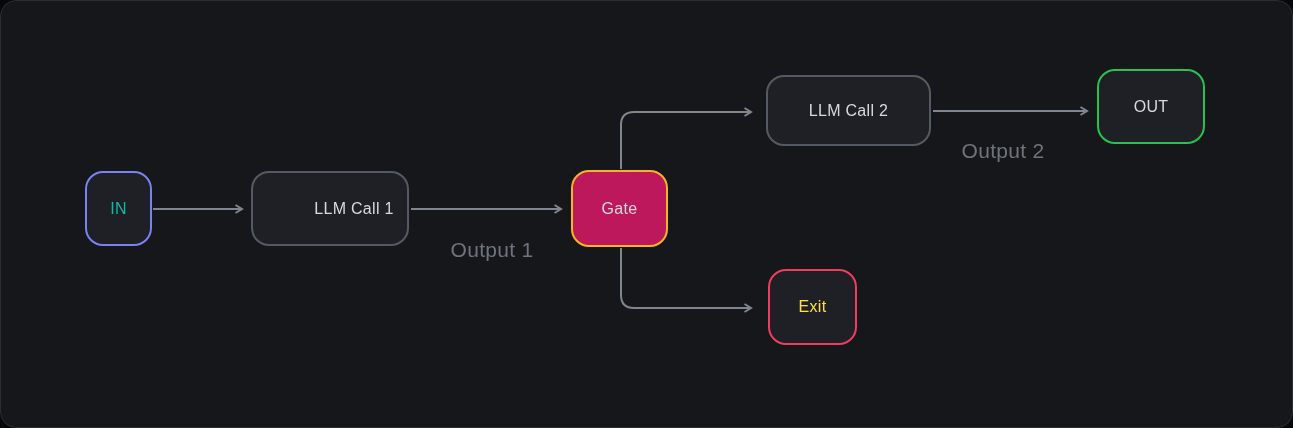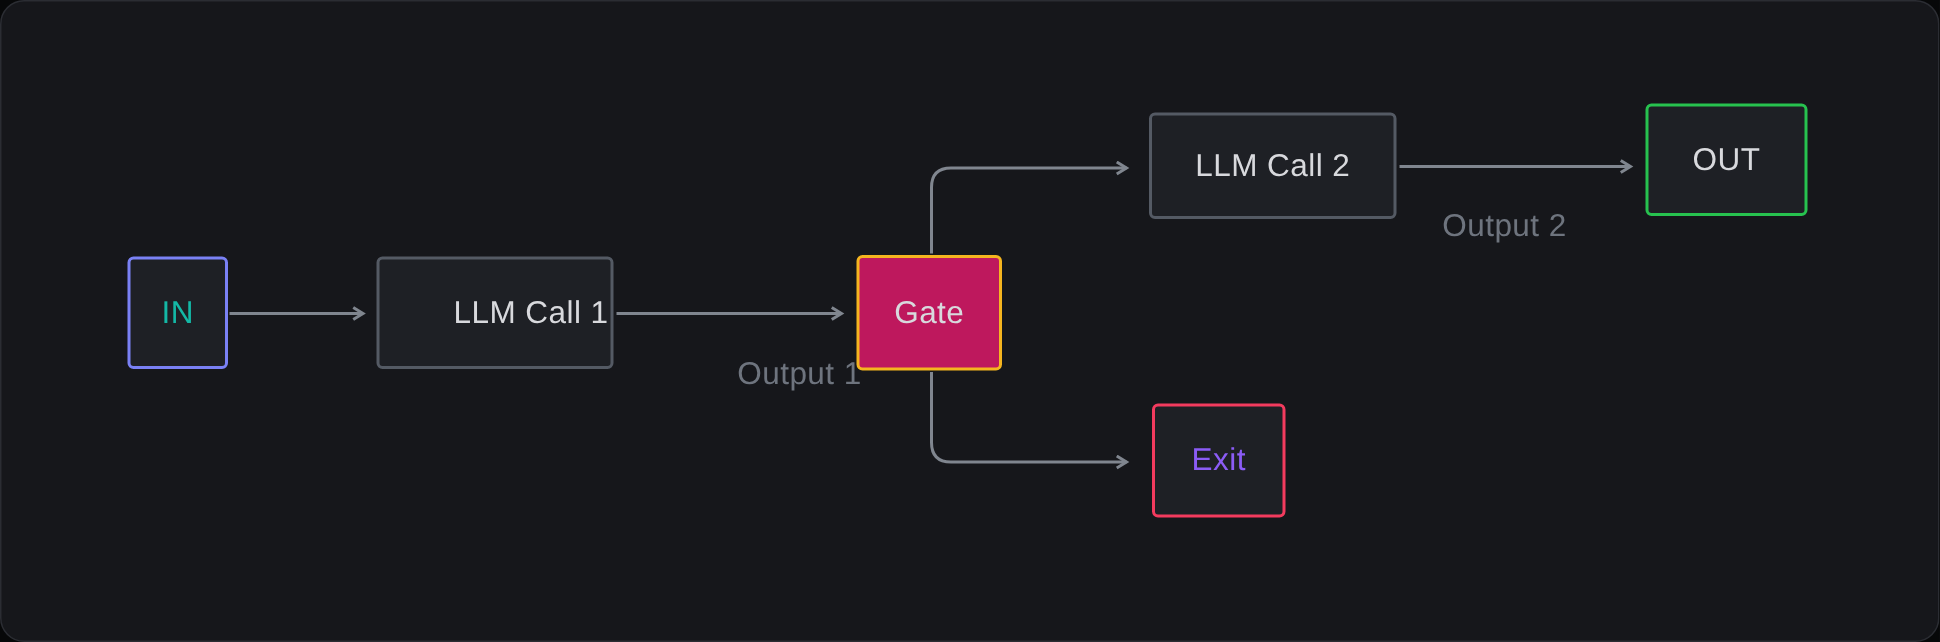--- a/index.html
+++ b/index.html
@@ -26,25 +26,25 @@
     left: 0; top: 0;
     width: 1293px;
     height: 428px;
     pointer-events: none;
   }
   .edges path { fill: none; stroke-width: 2; }
   .node {
     position: absolute;
     box-sizing: border-box;
     border: 2px solid #5eead4;
-    border-radius: 4px;
+    border-radius: 18px;
     display: flex;
     align-items: center;
     justify-content: center;
-    font-size: 21px;
+    font-size: 16px;
     font-weight: 500;
     letter-spacing: 0.3px;
     cursor: pointer;
   }
   .node-in   { left: 85px;   top: 171px; width: 67px;  height: 75px; }
   .node-llm1 { left: 251px;  top: 171px; width: 158px; height: 75px; }
   .node-gate { left: 571px;  top: 170px; width: 97px;  height: 77px; }
   .node-llm2 { left: 766px;  top: 75px;  width: 165px; height: 71px; }
   .node-out  { left: 1097px; top: 69px;  width: 108px;  height: 75px; }
   .node-exit { left: 768px;  top: 269px; width: 89px;  height: 76px; }
@@ -82,19 +82,19 @@
   <div class="node node-in" style="border-color: rgb(122, 129, 245); background: rgb(30, 32, 37); color: #14b8a6;">IN</div>
 
   <div class="node node-llm1" style="border-color: rgb(84, 90, 100); background: rgb(30, 32, 37); color: rgb(216, 217, 221); padding-left: 48px;">LLM Call 1</div>
 
   <div class="node node-gate" style="border-color: rgb(245, 181, 31); background: #be185d; color: rgb(216, 217, 221);">Gate</div>
 
   <div class="node node-llm2" style="border-color: rgb(84, 90, 100); background: rgb(30, 32, 37); color: rgb(216, 217, 221);">LLM Call 2</div>
 
   <div class="node node-out" style="border-color: rgb(39, 194, 79); background: rgb(30, 32, 37); color: rgb(216, 217, 221);">OUT</div>
 
-  <div class="node node-exit" style="border-color: rgb(243, 59, 94); background: rgb(30, 32, 37); color: #8b5cf6;">Exit</div>
+  <div class="node node-exit" style="border-color: rgb(243, 59, 94); background: rgb(30, 32, 37); color: #fde047;">Exit</div>
 
-  <div class="edge-label label-output1" style="color: rgb(110, 116, 126); margin-left: 41px;">Output 1</div>
+  <div class="edge-label label-output1" style="color: rgb(110, 116, 126);">Output 1</div>
 
   <div class="edge-label label-output2" style="color: rgb(110, 116, 126);">Output 2</div>
 
 </div>
 
 </body></html>

